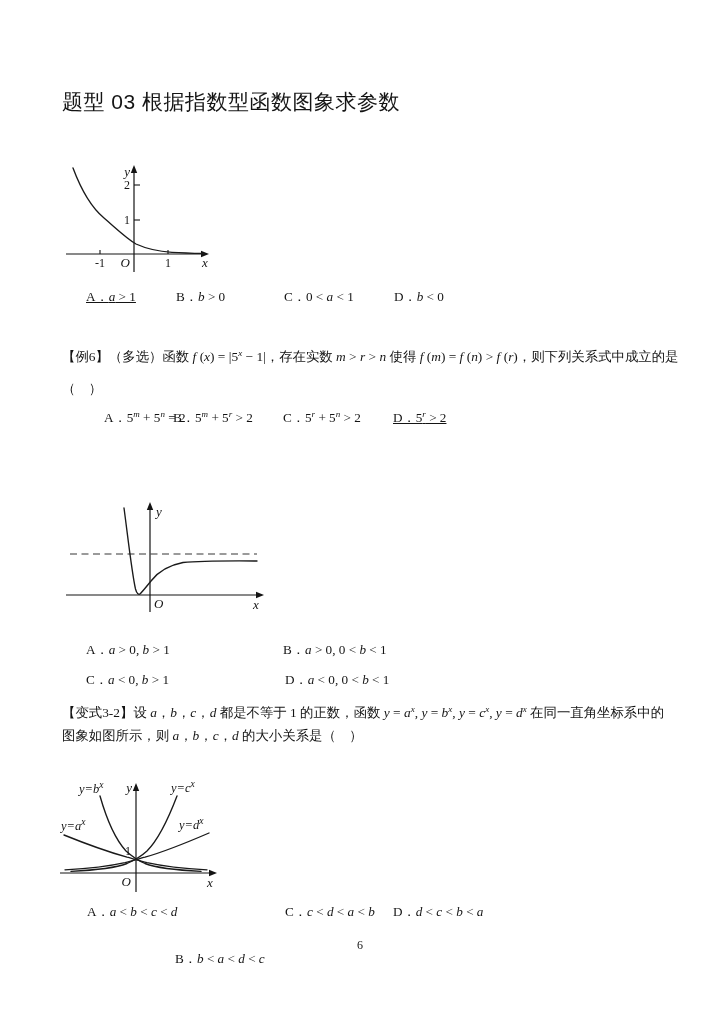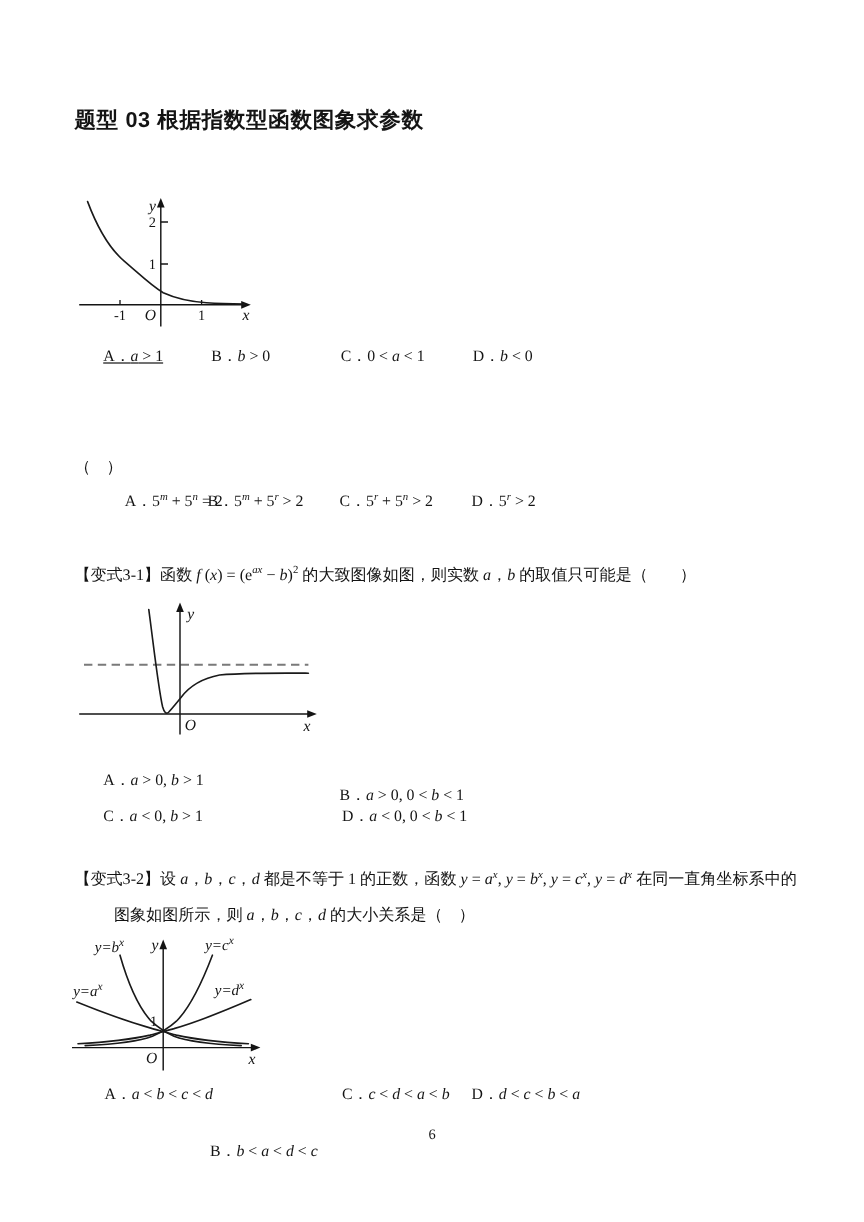--- a/index.html
+++ b/index.html
@@ -3,21 +3,21 @@
 <meta charset="utf-8">
 <style>
   html,body{margin:0;padding:0;background:#fff;}
   .page{
     position:relative;width:720px;height:1018px;background:#ffffff;
     font-family:"Liberation Serif",serif;color:#141414;overflow:hidden;
   }
   .abs{position:absolute;}
   .title{
     font-family:"Liberation Sans",sans-serif;
-    font-weight:700;font-size:18px;letter-spacing:0.5px;white-space:nowrap;
+    font-weight:400;font-size:21px;letter-spacing:0.5px;white-space:nowrap;
   }
   .ptext{font-size:13.4px;white-space:nowrap;}
   .opt{position:absolute;font-size:13.2px;white-space:nowrap;}
   .opt i,.ptext i{font-family:"Liberation Serif",serif;}
   sup{font-size:9px;line-height:0;}
   .pagenum{width:720px;text-align:center;font-size:12px;}
   
   .ax{stroke:#141414;stroke-width:1.2;fill:none;}
   .tick{stroke:#141414;stroke-width:1.1;fill:none;}
   .cv{stroke:#1a1a1a;stroke-width:1.35;fill:none;stroke-linecap:round;}
@@ -59,58 +59,58 @@
     <text class="glbl" x="72" y="16" text-anchor="end">y</text>
   </svg>
 
   <div class="abs" style="top:288px;">
     <span class="opt" style="left:86px;text-decoration:underline;">A．<i>a</i> &gt; 1</span>
     <span class="opt" style="left:176px;">B．<i>b</i> &gt; 0</span>
     <span class="opt" style="left:284px;">C．0 &lt; <i>a</i> &lt; 1</span>
     <span class="opt" style="left:394px;">D．<i>b</i> &lt; 0</span>
   </div>
 
+  <div class="abs ptext" style="left:62px;top:348px;">【例6】（多选）函数 <i>f</i> (<i>x</i>) = |5<sup><i>x</i></sup> − 1|，存在实数 <i>m</i> &gt; <i>r</i> &gt; <i>n</i> 使得 <i>f</i> (<i>m</i>) = <i>f</i> (<i>n</i>) &gt; <i>f</i> (<i>r</i>)，则下列关系式中成立的是</div>
   <div class="abs ptext" style="left:62px;top:380px;">（　）</div>
 
   <div class="abs" style="top:409px;">
     <span class="opt" style="left:72px;margin-left:32px;">A．5<sup><i>m</i></sup> + 5<sup><i>n</i></sup> = 2</span>
     <span class="opt" style="left:173px;">B．5<sup><i>m</i></sup> + 5<sup><i>r</i></sup> &gt; 2</span>
     <span class="opt" style="left:283px;">C．5<sup><i>r</i></sup> + 5<sup><i>n</i></sup> &gt; 2</span>
-    <span class="opt" style="left:393px;">D．5<sup><i>r</i></sup> &gt; 2</span>
+    <span class="opt" style="left:393px;text-decoration:underline;">D．5<sup><i>r</i></sup> &gt; 2</span>
   </div>
 
-  <div class="abs ptext" style="left:62px;top:470px;">【变式3-1】函数 <i>f</i> (<i>x</i>) = (e<sup><i>ax</i></sup> − <i>b</i>)<sup>2</sup> 的大致图像如图，则实数 <i>a</i>，<i>b</i> 的取值只可能是（　　）</div>
 
   <svg class="abs" style="left:60px;top:498px;" width="212" height="120" viewBox="0 0 212 120">
 
     <line class="dash" x1="10" y1="56" x2="197" y2="56"></line>
 
     <line class="ax" x1="6" y1="97" x2="199" y2="97"></line>
     <polygon class="ah" points="204,97 196,93.8 196,100.2"></polygon>
     <line class="ax" x1="90" y1="114" x2="90" y2="11"></line>
     <polygon class="ah" points="90,4 86.8,12 93.2,12"></polygon>
 
     <path class="cv" d="M64,10 C68,40 72,76 75.5,91 C76.8,96 78.8,97.2 80.5,95.5 C83.5,92.2 87,88 91,83 C99,72.5 110,67 123,64.5 C142,62.6 165,62.8 197,63"></path>
 
     <text class="glbl" x="96" y="18">y</text>
     <text class="glbl" x="193" y="111">x</text>
     <text class="glbl" x="94" y="110">O</text>
   </svg>
 
   <div class="abs" style="top:641px;">
     <span class="opt" style="left:86px;text-align:right;">A．<i>a</i> &gt; 0, <i>b</i> &gt; 1</span>
-    <span class="opt" style="left:283px;margin-top:13px;">B．<i>a</i> &gt; 0, 0 &lt; <i>b</i> &lt; 1</span>
+    <span class="opt" style="left:283px;">B．<i>a</i> &gt; 0, 0 &lt; <i>b</i> &lt; 1</span>
   </div>
   <div class="abs" style="top:671px;">
     <span class="opt" style="left:86px;text-align:center;">C．<i>a</i> &lt; 0, <i>b</i> &gt; 1</span>
     <span class="opt" style="left:285px;">D．<i>a</i> &lt; 0, 0 &lt; <i>b</i> &lt; 1</span>
   </div>
 
-  <div class="abs ptext" style="left:62px;top:724px;">【变式3-2】设 <i>a</i>，<i>b</i>，<i>c</i>，<i>d</i> 都是不等于 1 的正数，函数 <i>y</i> = <i>a</i><sup><i>x</i></sup>, <i>y</i> = <i>b</i><sup><i>x</i></sup>, <i>y</i> = <i>c</i><sup><i>x</i></sup>, <i>y</i> = <i>d</i><sup><i>x</i></sup> 在同一直角坐标系中的</div>
-  <div class="abs ptext" style="left:62px;top:754px;margin-left:33px;">图象如图所示，则 <i>a</i>，<i>b</i>，<i>c</i>，<i>d</i> 的大小关系是（　）</div>
+  <div class="abs ptext" style="left:62px;top:704px;">【变式3-2】设 <i>a</i>，<i>b</i>，<i>c</i>，<i>d</i> 都是不等于 1 的正数，函数 <i>y</i> = <i>a</i><sup><i>x</i></sup>, <i>y</i> = <i>b</i><sup><i>x</i></sup>, <i>y</i> = <i>c</i><sup><i>x</i></sup>, <i>y</i> = <i>d</i><sup><i>x</i></sup> 在同一直角坐标系中的</div>
+  <div class="abs ptext" style="left:62px;top:727px;">图象如图所示，则 <i>a</i>，<i>b</i>，<i>c</i>，<i>d</i> 的大小关系是（　）</div>
 
   <svg class="abs" style="left:55px;top:779px;" width="178" height="122" viewBox="0 0 178 122">
 
     <line class="ax" x1="5" y1="94" x2="157" y2="94"></line>
     <polygon class="ah" points="162,94 154,90.8 154,97.2"></polygon>
     <line class="ax" x1="81" y1="113" x2="81" y2="10"></line>
     <polygon class="ah" points="81,4 77.8,12 84.2,12"></polygon>
 
     <path class="cv" d="M45,17 C51,38 60,60 71,72 C77,77.5 83,81.5 90,84.5 C100,88.3 118,91 146,92.4"></path>
     <path class="cv" d="M122,17 C114,38 104,60 92,72 C86,77.5 79,81.5 72,84.5 C62,88.3 44,91 16,92.4"></path>

